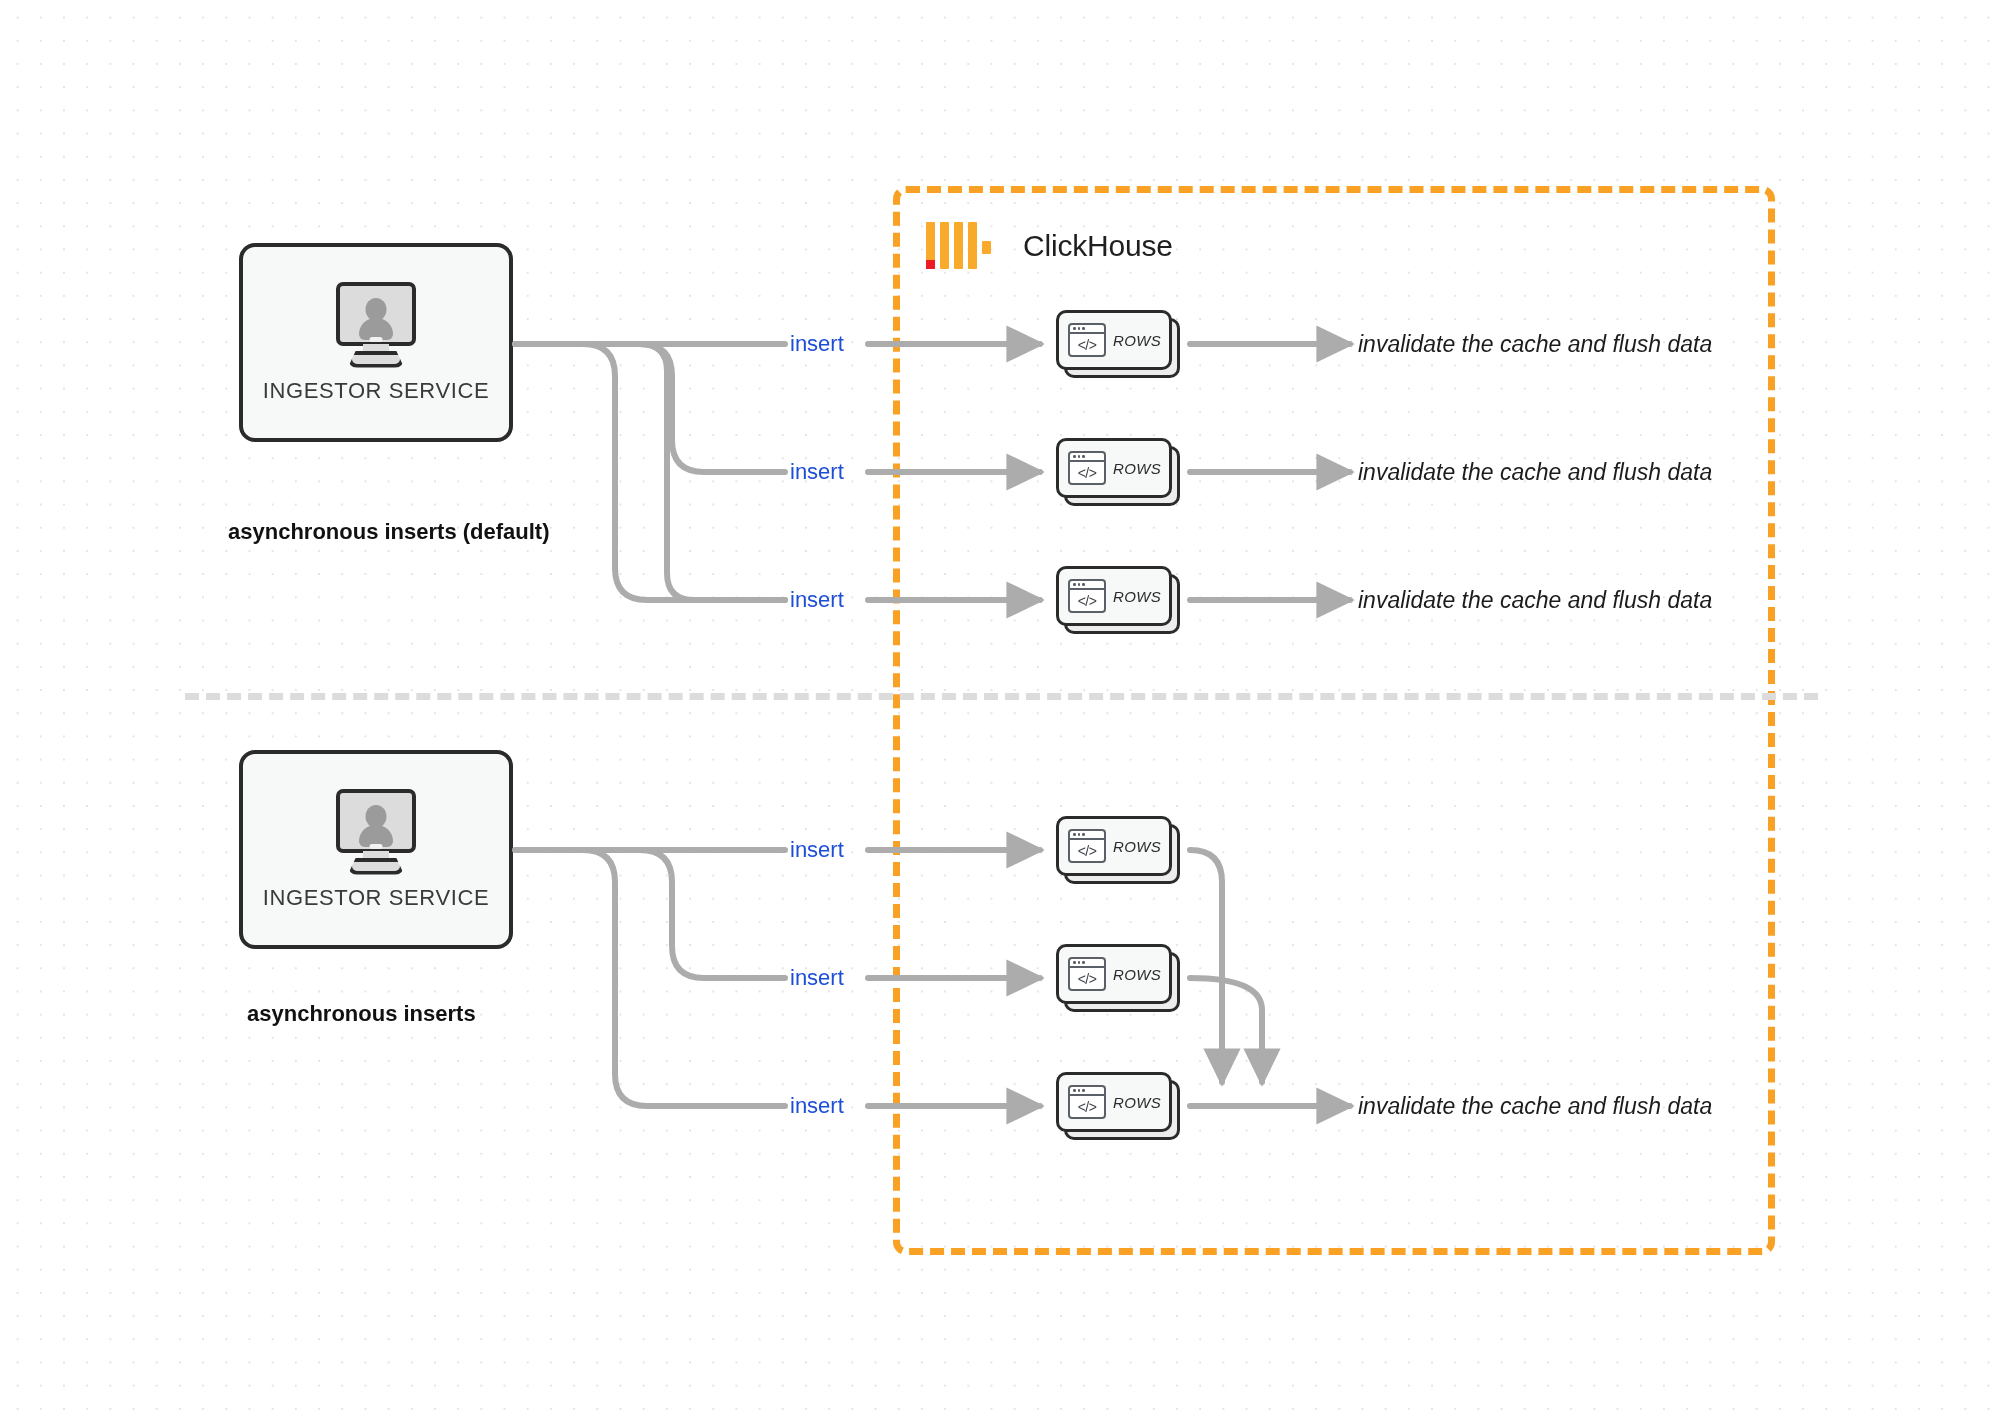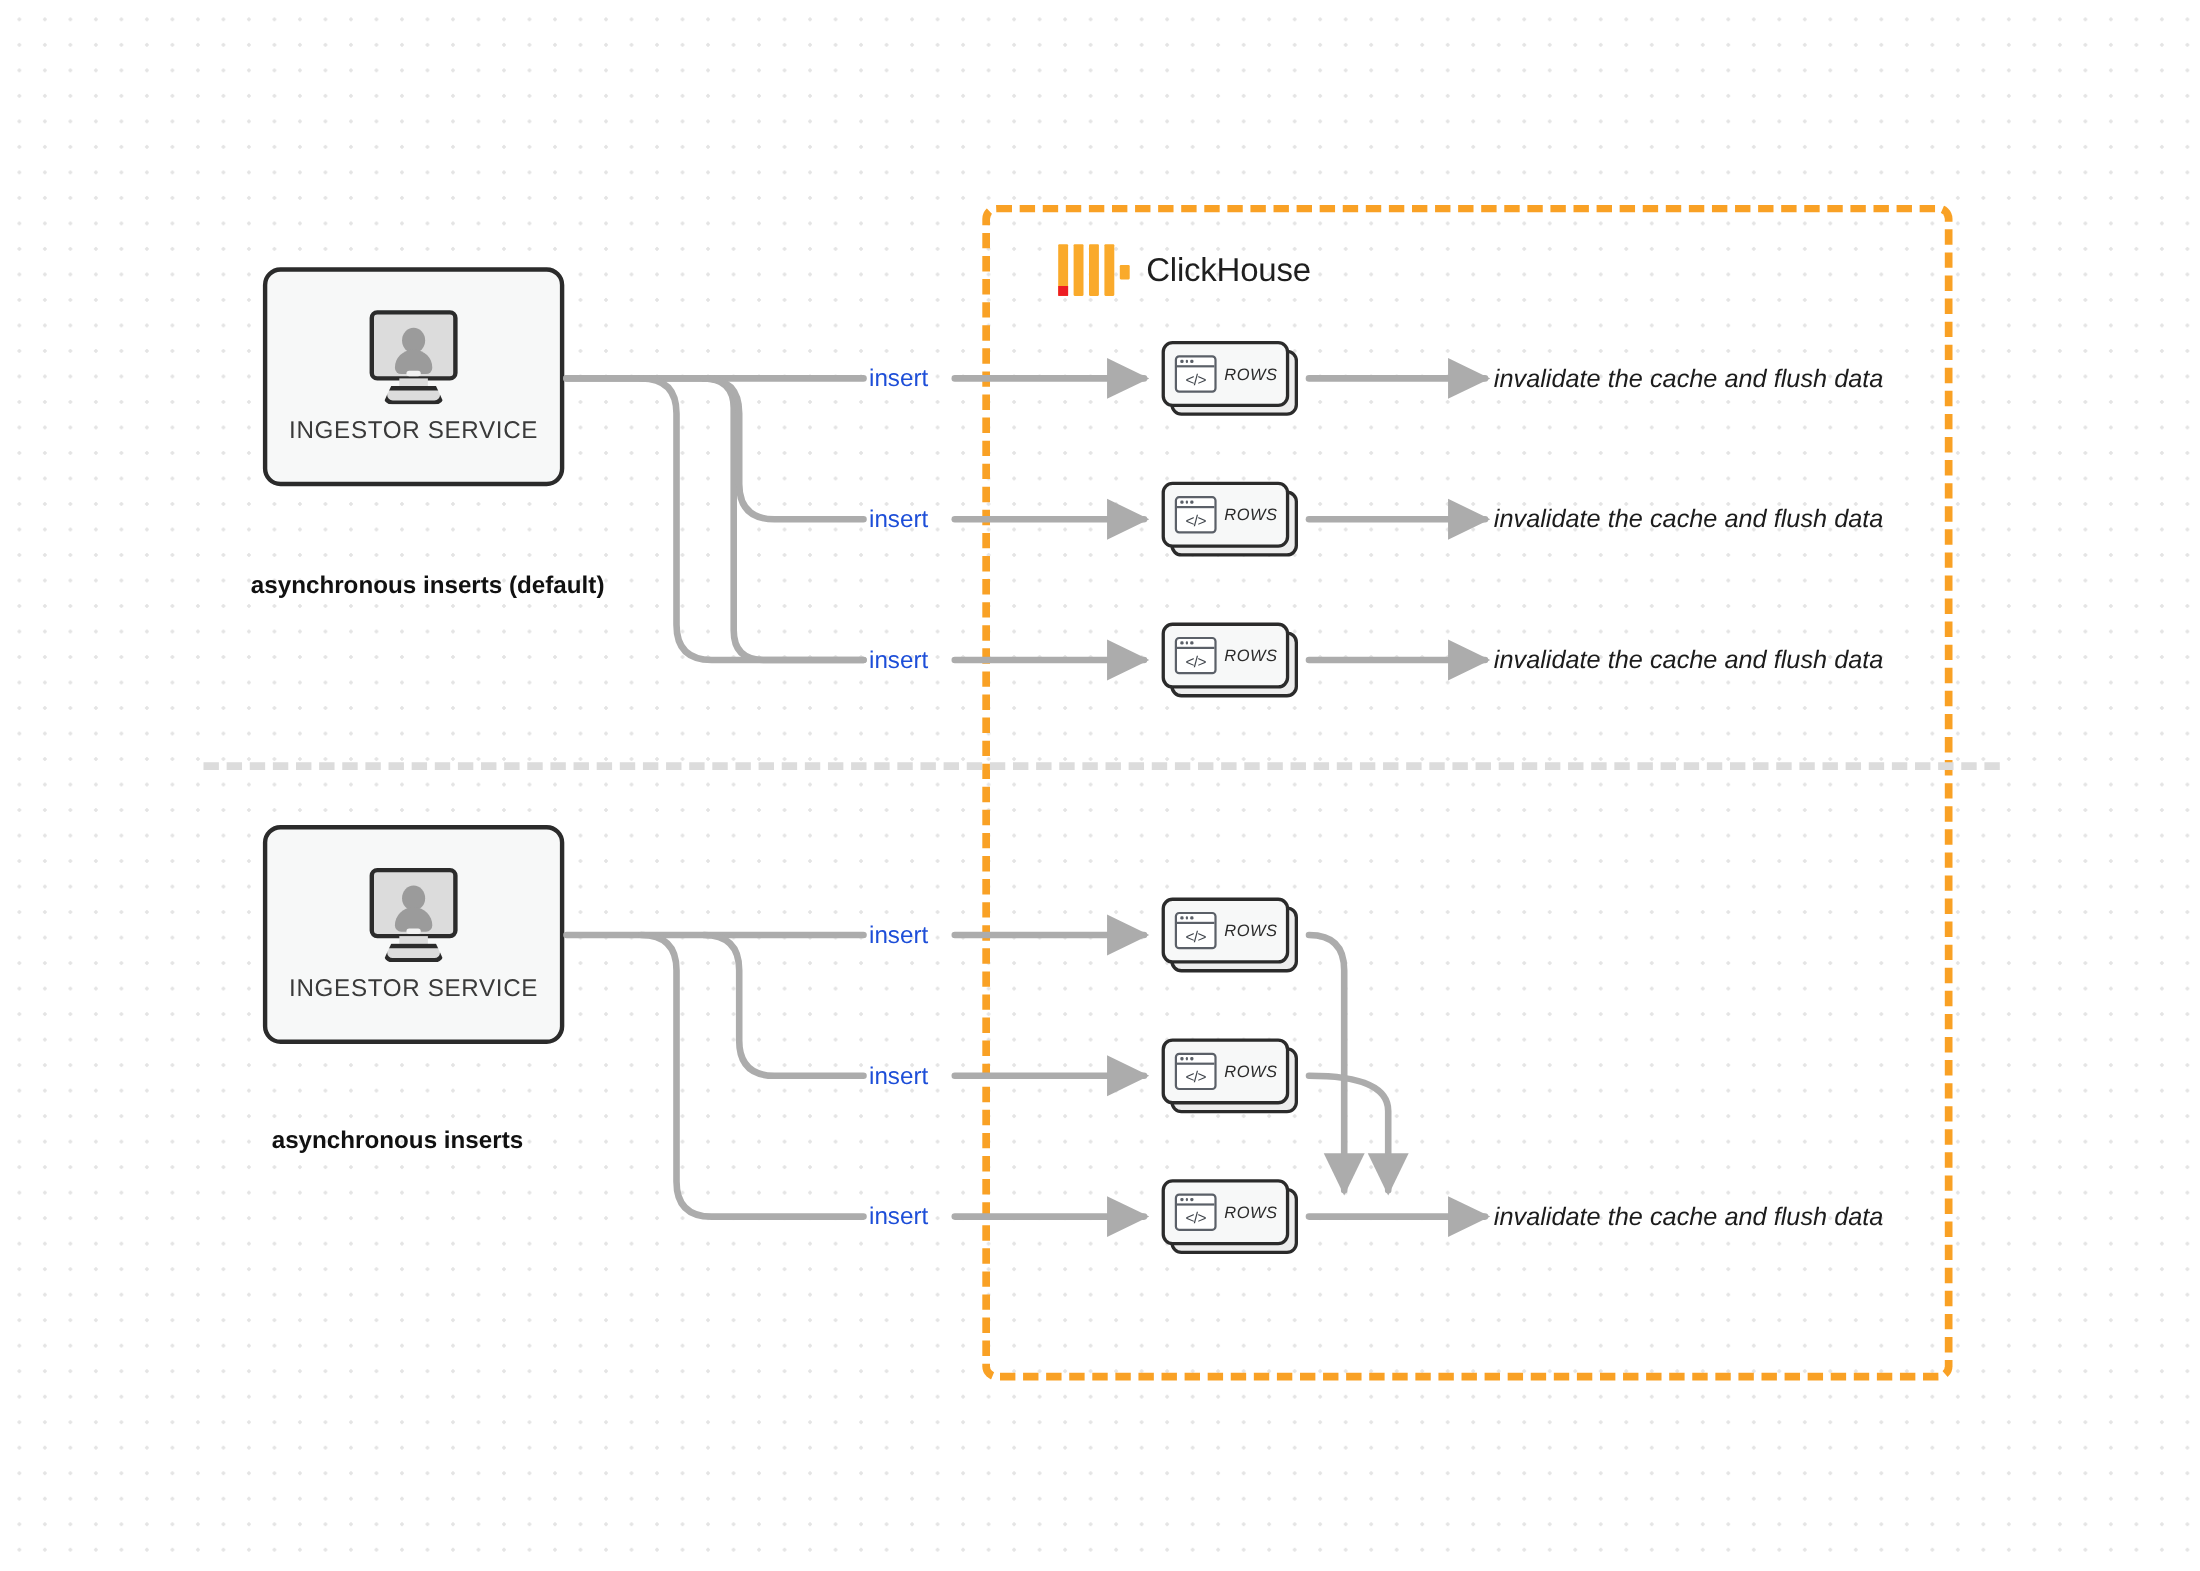--- a/index.html
+++ b/index.html
@@ -45,22 +45,21 @@
     border: 7px dashed #F9A125;
     border-radius: 13px;
   }
 
   .ch-header {
     position: absolute;
     left: 926px;
     top: 222px;
     display: flex;
     align-items: center;
-    gap: 18px;
-    margin-left: 36px;
+    gap: 35px;
   }
 
   .ch-logo {
     position: relative;
     width: 62px;
     height: 47px;
   }
   .ch-logo .bar {
     position: absolute;
     top: 0;
@@ -184,21 +183,21 @@
 
   
   .section-caption {
     position: absolute;
     font-size: 22px;
     font-weight: bold;
     color: #111111;
     white-space: nowrap;
   }
   .section-caption.sync  { left: 228px; top: 519px; }
-  .section-caption.async { left: 247px; top: 1024px; }
+  .section-caption.async { left: 247px; top: 1001px; }
 
   
   .divider {
     position: absolute;
     left: 185px;
     top: 693px;
     width: 1633px;
     height: 0;
     border-top: 7px dashed #DCDCDC;
   }

